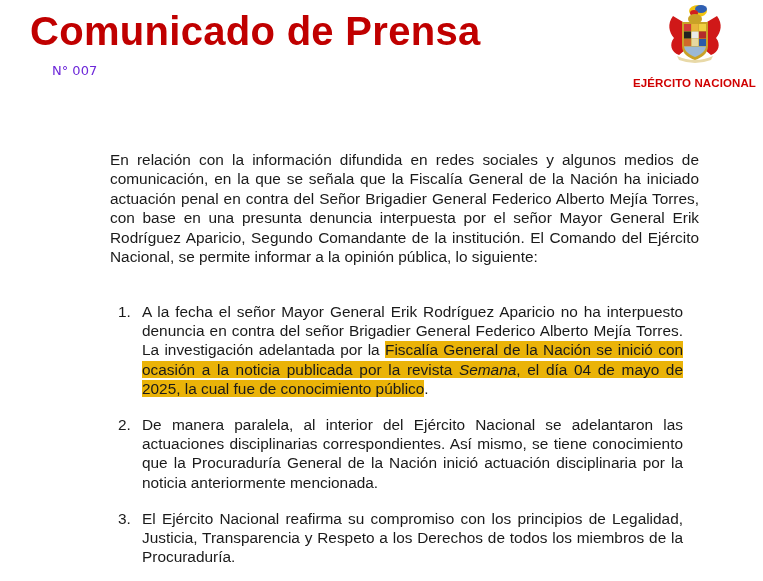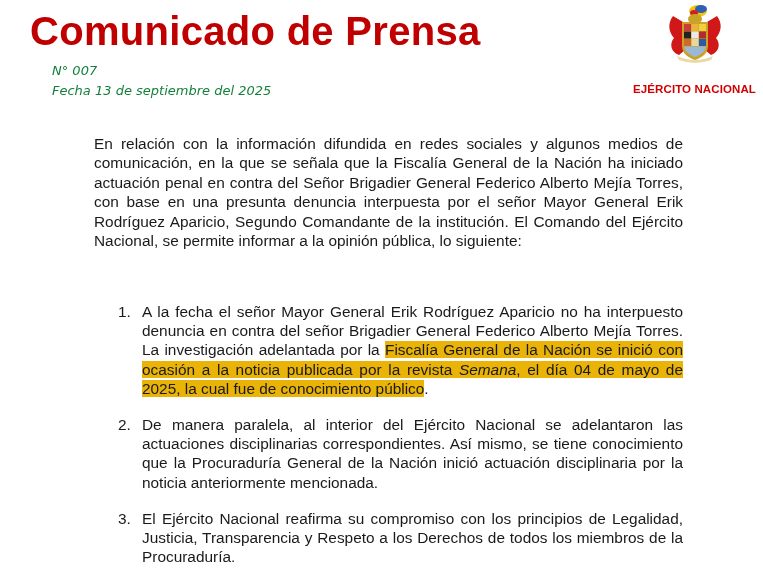--- a/index.html
+++ b/index.html
@@ -25,57 +25,57 @@
       color: #c00000;
       letter-spacing: 0.3px;
       line-height: 50px;
       white-space: nowrap;
     }
     .meta {
       position: absolute;
       left: 52px;
       top: 61px;
       font-family: "DejaVu Sans", sans-serif;
-      font-style: italic;
       font-size: 13px;
-      color: #15803d;
+      color: #6d28d9;
       line-height: 20px;
+      text-align: center;
     }
     .logo-block {
       position: absolute;
       left: 626px;
       top: 2px;
       width: 137px;
       text-align: center;
     }
     .crest {
       display: block;
       margin: 0 auto;
       width: 60px;
       height: 62px;
     }
     .org-name {
       display: block;
       font-family: "Liberation Sans", sans-serif;
       font-weight: bold;
       font-size: 11.5px;
       color: #d00000;
-      margin-top: 19px;
+      margin-top: 13px;
       white-space: nowrap;
       letter-spacing: 0.1px;
     }
     .intro {
       position: absolute;
       left: 94px;
       top: 134px;
       width: 589px;
       font-size: 15.4px;
       line-height: 19.4px;
       text-align: justify;
-      margin: 0;
+      margin: 16px;
     }
     .list {
       position: absolute;
       left: 94px;
       top: 302px;
       width: 589px;
       margin: 0;
       padding: 0;
       list-style: none;
     }
@@ -98,21 +98,20 @@
     }
     em { font-style: italic; }
   </style>
 </head>
 <body>
 
 <div class="title">Comunicado de Prensa</div>
 
 <div class="meta">
   <div>N° 007</div>
-  <div>Fecha 13 de septiembre del 2025</div>
 </div>
 
 <div class="logo-block">
   <svg class="crest" viewBox="0 0 60 62">
 
     <ellipse cx="33" cy="9" rx="9" ry="6" fill="#f2c40f"></ellipse>
     <ellipse cx="36" cy="7" rx="6" ry="4" fill="#2f5fb3"></ellipse>
     <ellipse cx="29" cy="11" rx="4" ry="3" fill="#d21f1f"></ellipse>
 
     <ellipse cx="30" cy="17" rx="7" ry="5" fill="#c9a227"></ellipse>

